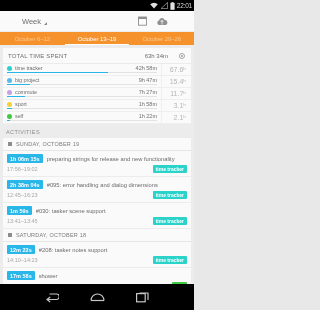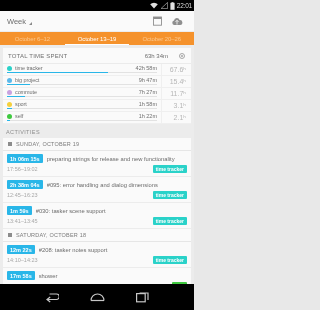--- a/index.html
+++ b/index.html
@@ -16,21 +16,21 @@
     height: 11px; background: #000; color: #d8d8d8;
     display: flex; align-items: center; justify-content: flex-end;
     padding-right: 2px; gap: 2px;
   }
   .statusbar .si { display: block; }
   .statusbar .clock { font-size: 6.5px; letter-spacing: -0.2px; line-height: 11px; }
 
   
   .actionbar {
     height: 21px; background: #fafafa;
-    display: flex; align-items: center; padding: 0 7px;
+    display: flex; align-items: center; padding: 0 22px;
     border-bottom: 1px solid #ededed;
   }
   .spinner { display: flex; align-items: flex-end; gap: 3px; }
   .spinner .lbl { font-size: 7.5px; color: #6d6d6d; line-height: 9px; }
   .caret {
     width: 0; height: 0; margin-bottom: 1px;
     border-left: 3.5px solid transparent;
     border-bottom: 3.5px solid #8a8a8a;
   }
   .ab-spacer { flex: 1; }

